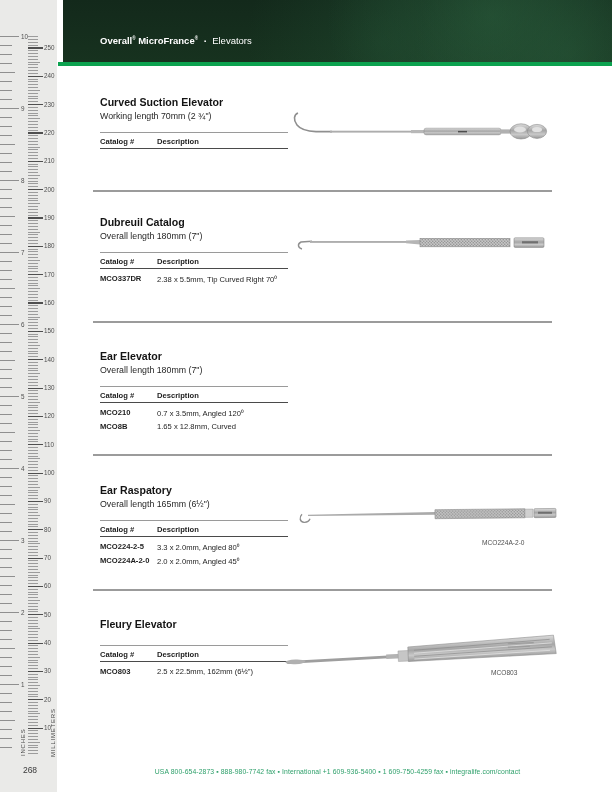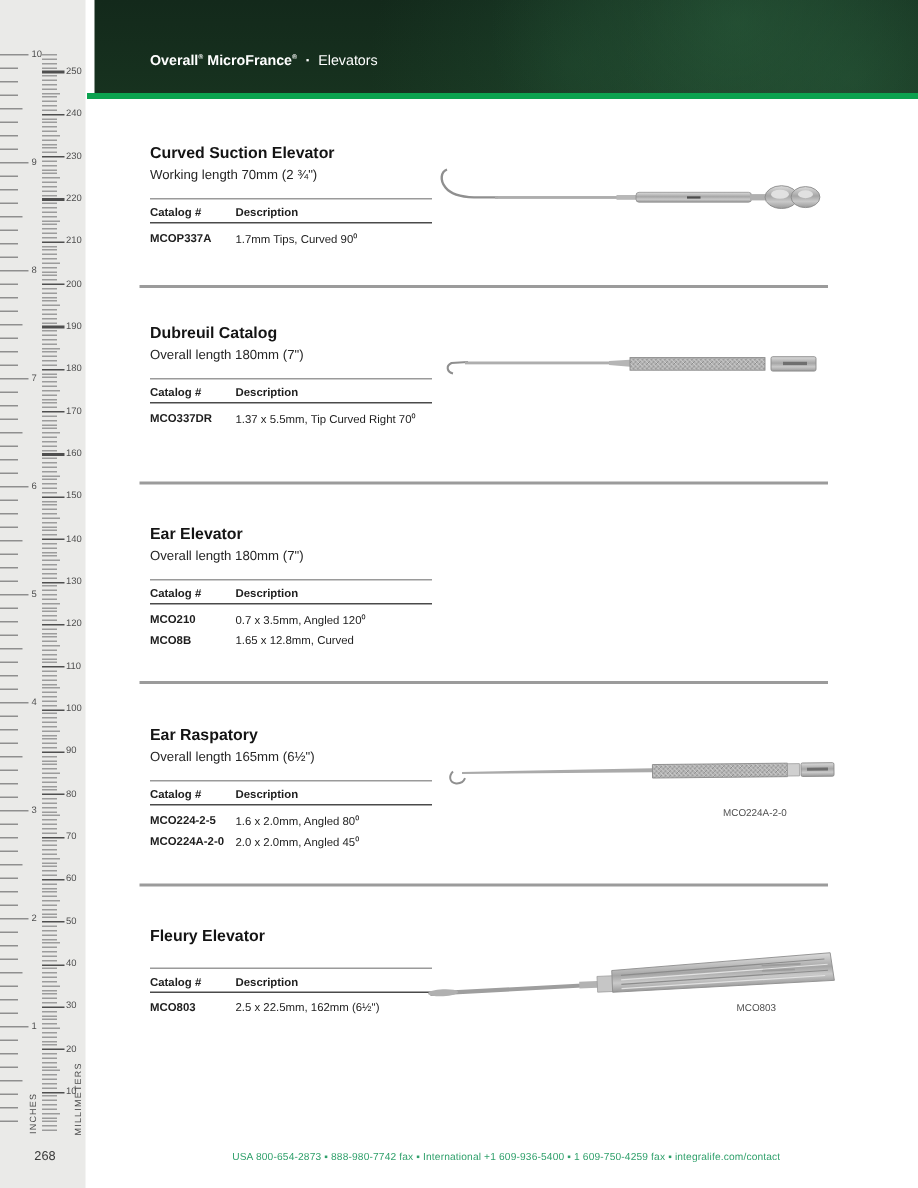--- a/index.html
+++ b/index.html
@@ -463,24 +463,20 @@
 <div class="hdr-line" style="background:#0ca24f"></div>
 
 <div class="section" style="top:96px">
   <div class="sec-title">Curved Suction Elevator</div>
   <div class="sec-sub">Working length 70mm (2 ¾")</div>
   <div class="table">
     <div class="thead">
       <div class="tcat">Catalog #</div>
       <div class="tdesc">Description</div>
     </div>
-    <div class="trow">
-      <div class="tcat">MCOP337A</div>
-      <div class="tdesc">1.7mm Tips, Curved 90⁰</div>
-    </div>
   </div>
 </div>
 <svg class="figure fig-curved" width="258" height="36" viewBox="0 0 258 36">
   <path d="M8,5 C4,6.5 3,12 7,17 C10.5,21.5 17,23.3 26,23.6 L42,23.6" fill="none" stroke="#8f8f8f" stroke-width="1.6"></path>
   <rect x="40" y="22.7" width="82" height="1.9" fill="#adadad"></rect>
   <rect x="121" y="22" width="14" height="3.2" fill="#b8b8b8"></rect>
   <rect x="134" y="20.2" width="77" height="6.6" rx="2" fill="url(#metal)" stroke="#8a8a8a" stroke-width=".5"></rect>
   <rect x="168" y="22.9" width="9" height="1.5" fill="#4d4d4d"></rect>
   <rect x="210" y="21.4" width="12" height="4.2" fill="#b0b0b0"></rect>
   <ellipse cx="231" cy="23.4" rx="11" ry="7.6" fill="url(#metal)" stroke="#8a8a8a" stroke-width=".6"></ellipse>
@@ -493,21 +489,21 @@
 <div class="section" style="top:216px">
   <div class="sec-title">Dubreuil Catalog</div>
   <div class="sec-sub">Overall length 180mm (7")</div>
   <div class="table">
     <div class="thead">
       <div class="tcat">Catalog #</div>
       <div class="tdesc">Description</div>
     </div>
     <div class="trow">
       <div class="tcat">MCO337DR</div>
-      <div class="tdesc">1.37 x 5.5mm, Tip Curved Right 70⁰</div>
+      <div class="tdesc">2.38 x 5.5mm, Tip Curved Right 70⁰</div>
     </div>
   </div>
 </div>
 <svg class="figure fig-dubreuil" width="252" height="22" viewBox="0 0 252 22">
   <path d="M8,16 C4,15 3,11 7,9 L18,8.3" fill="none" stroke="#8f8f8f" stroke-width="1.4"></path>
   <rect x="16" y="8" width="98" height="1.9" fill="#aeaeae"></rect>
   <polygon points="112,7.6 126,6.9 126,11.5 112,10.3" fill="#b5b5b5"></polygon>
   <rect x="126" y="5.4" width="90" height="8.4" fill="url(#knurl)" stroke="#898989" stroke-width=".6"></rect>
   <rect x="220" y="4.8" width="30" height="9.6" rx="1.2" fill="url(#metal)" stroke="#8a8a8a" stroke-width=".6"></rect>
   <rect x="228" y="8.2" width="16" height="2.2" fill="#6f6f6f"></rect>
@@ -537,21 +533,21 @@
 <div class="section" style="top:484px">
   <div class="sec-title">Ear Raspatory</div>
   <div class="sec-sub">Overall length 165mm (6½")</div>
   <div class="table">
     <div class="thead">
       <div class="tcat">Catalog #</div>
       <div class="tdesc">Description</div>
     </div>
     <div class="trow">
       <div class="tcat">MCO224-2-5</div>
-      <div class="tdesc">1.6 x 2.0mm, Angled 80⁰</div>
+      <div class="tdesc">3.3 x 2.0mm, Angled 80⁰</div>
     </div>
     <div class="trow">
       <div class="tcat">MCO224A-2-0</div>
       <div class="tdesc">2.0 x 2.0mm, Angled 45⁰</div>
     </div>
   </div>
 </div>
 <svg class="figure fig-raspatory" width="262" height="32" viewBox="0 0 262 32">
   <g transform="rotate(-0.6 130 15)">
     <path d="M6,13 C3,16 3.5,20.5 8,21 C11,21.2 13.2,19.6 14,17.6" fill="none" stroke="#8f8f8f" stroke-width="1.3"></path>

